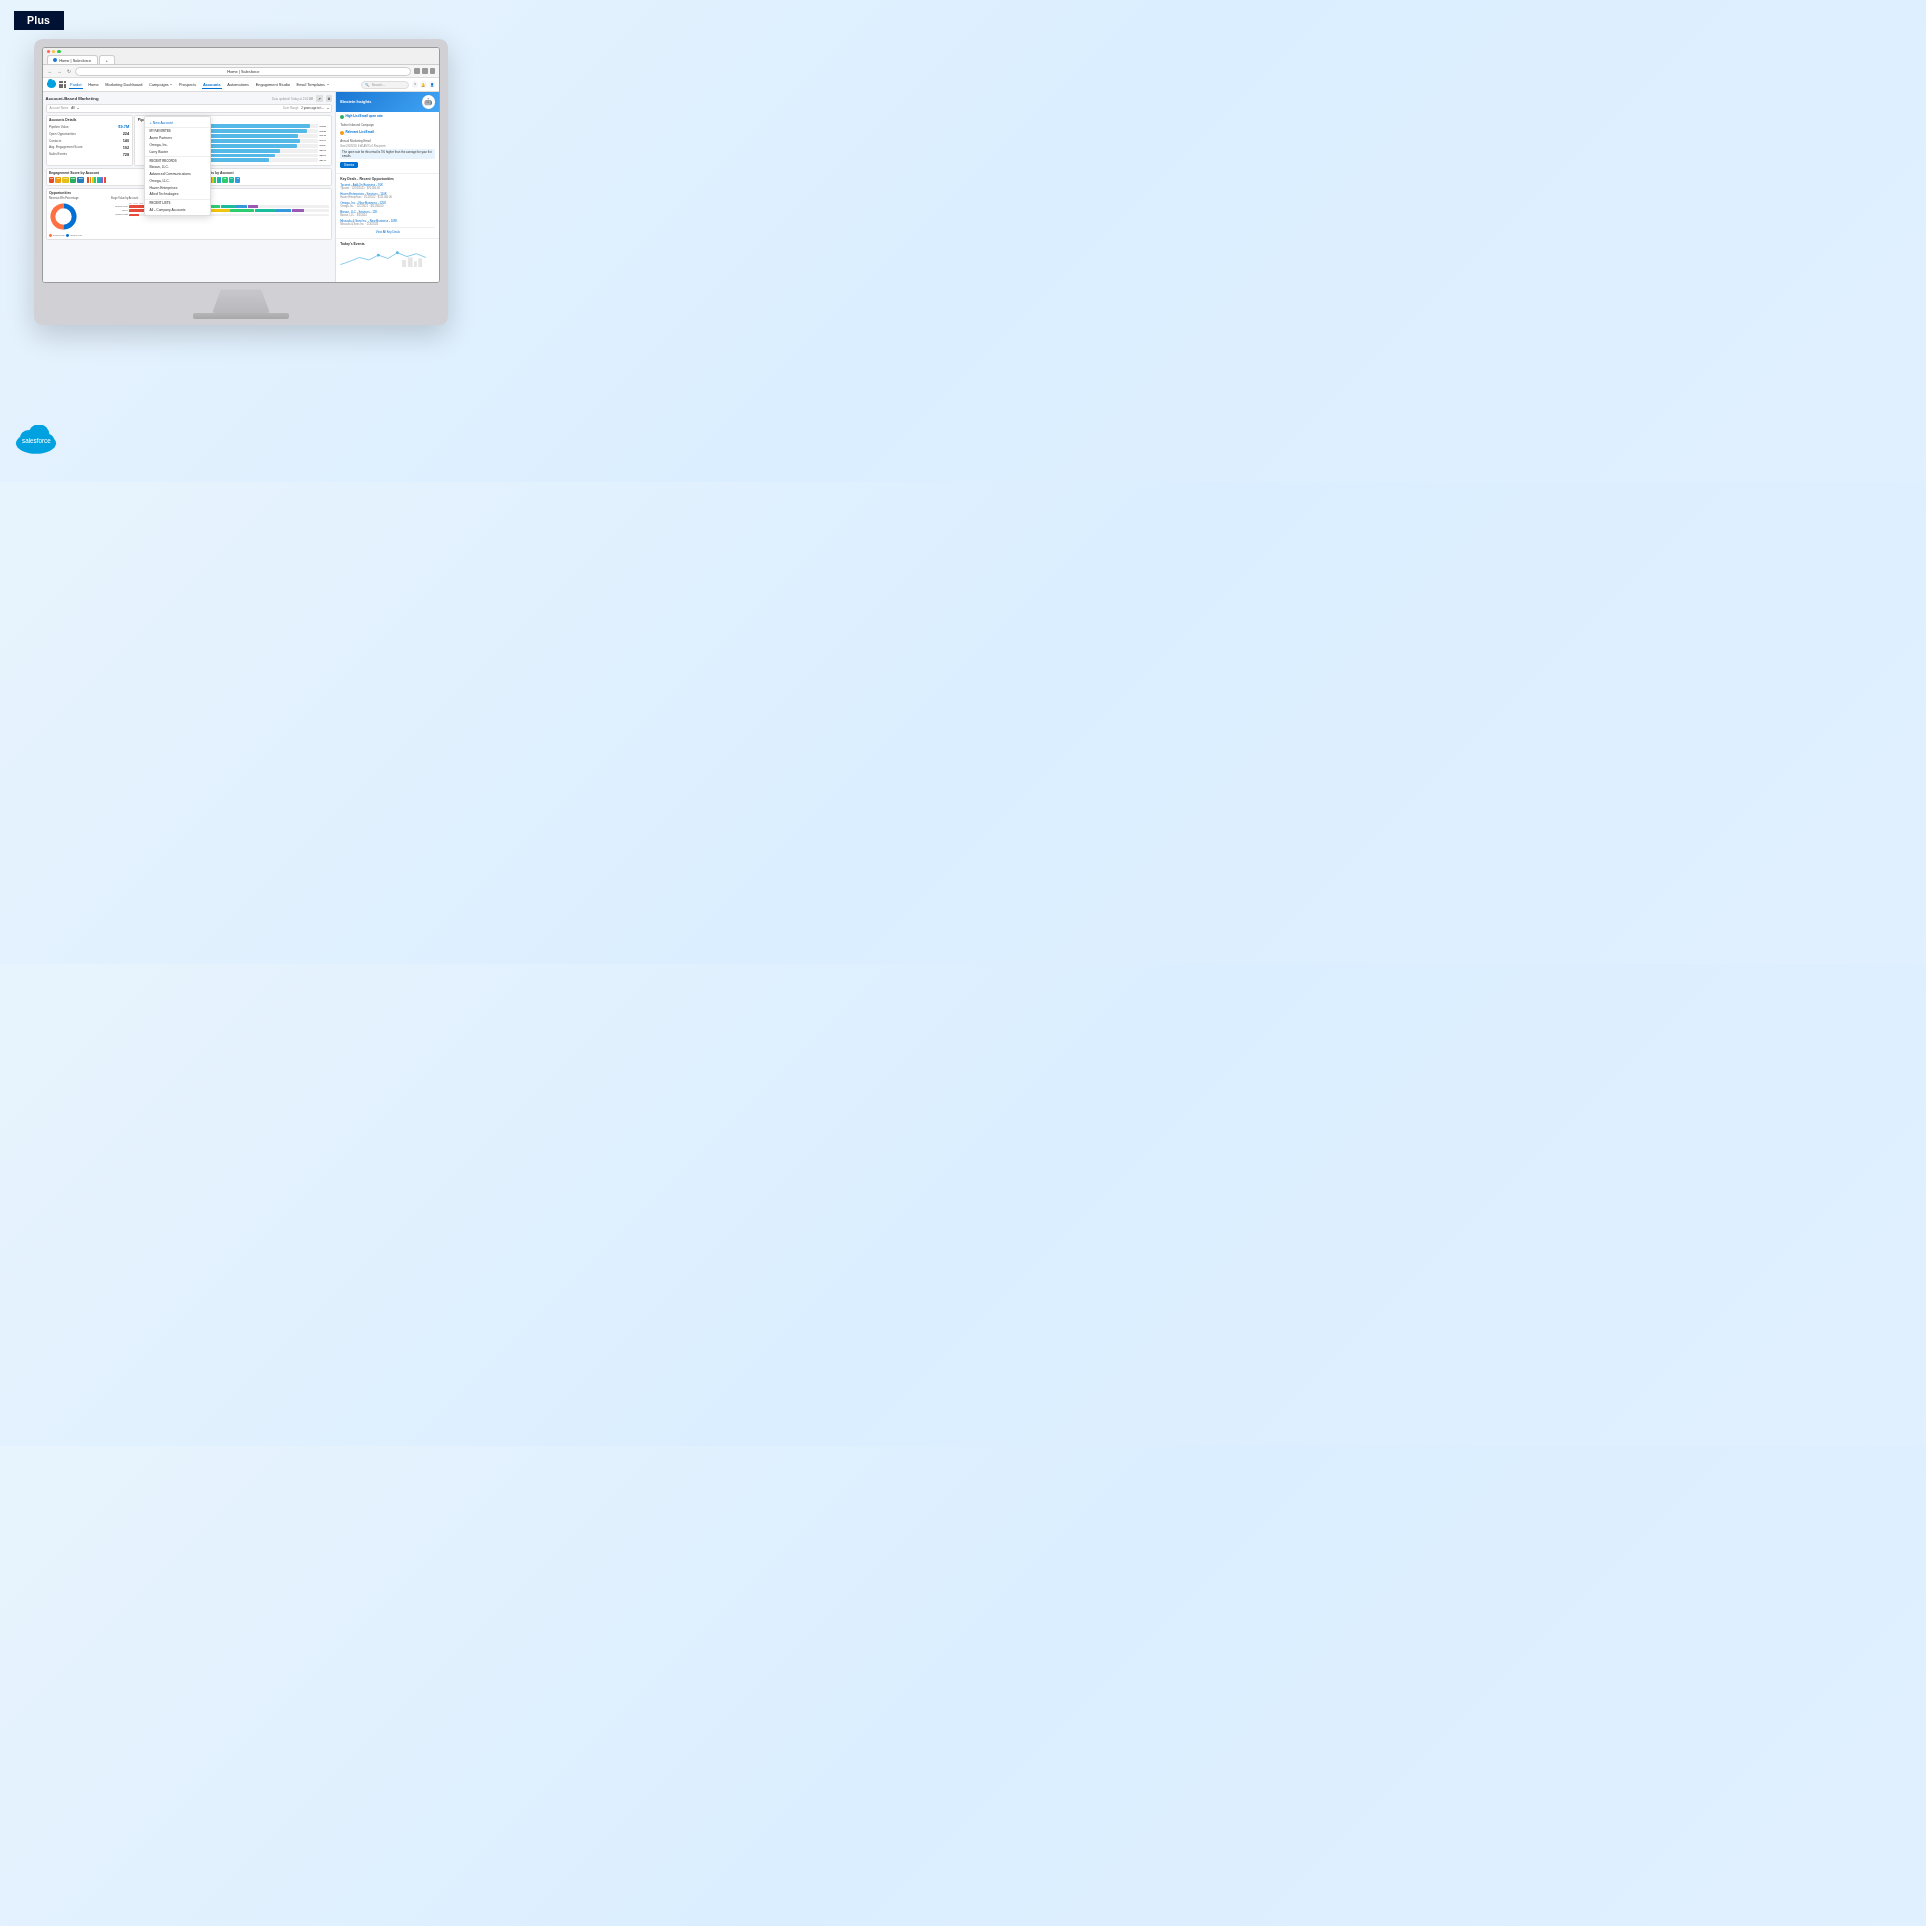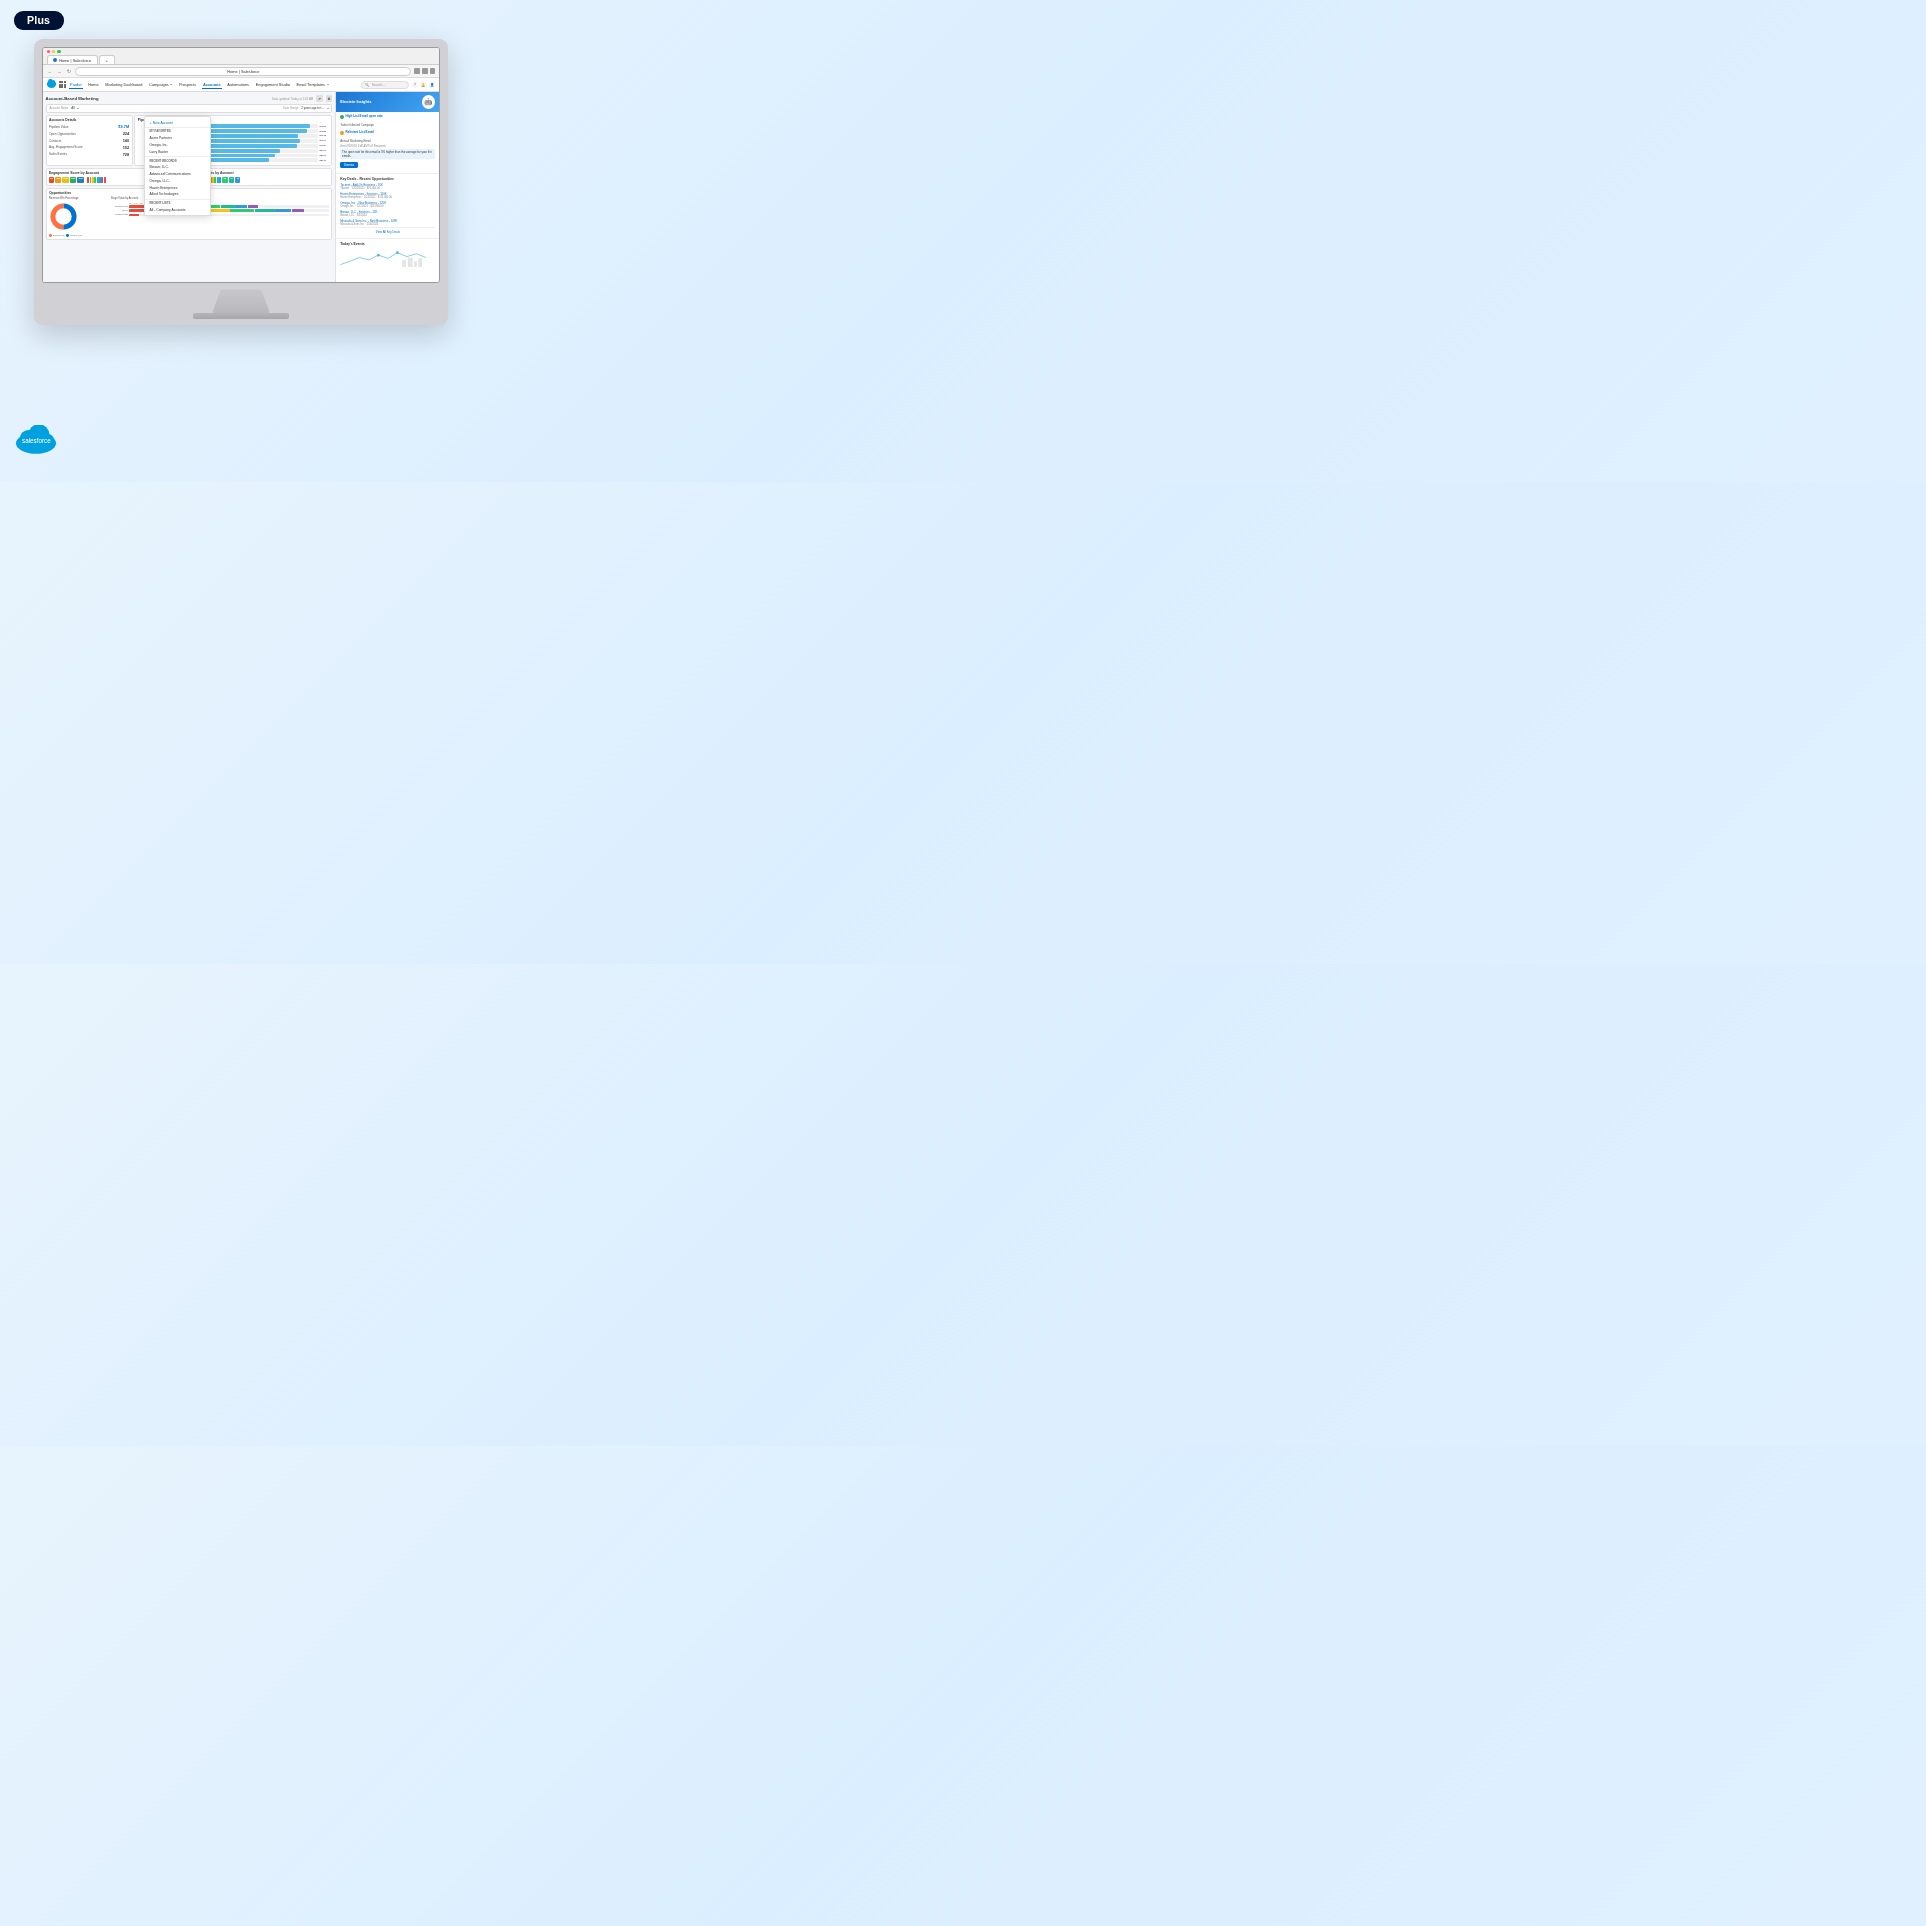--- a/index.html
+++ b/index.html
@@ -15,21 +15,21 @@
     
     .plus-badge {
       position: absolute;
       top: 10.6px;
       left: 13.5px;
       background: #001233;
       color: white;
       font-size: 10.6px;
       font-weight: 700;
       padding: 3.9px 13.5px;
-      border-radius: 9px;
+      border-radius: 0;
       letter-spacing: 0.2px;
       z-index: 10;
     }
 
     
     .sf-logo {
       position: absolute;
       bottom: 28px;
       left: 15.4px;
       display: flex;

